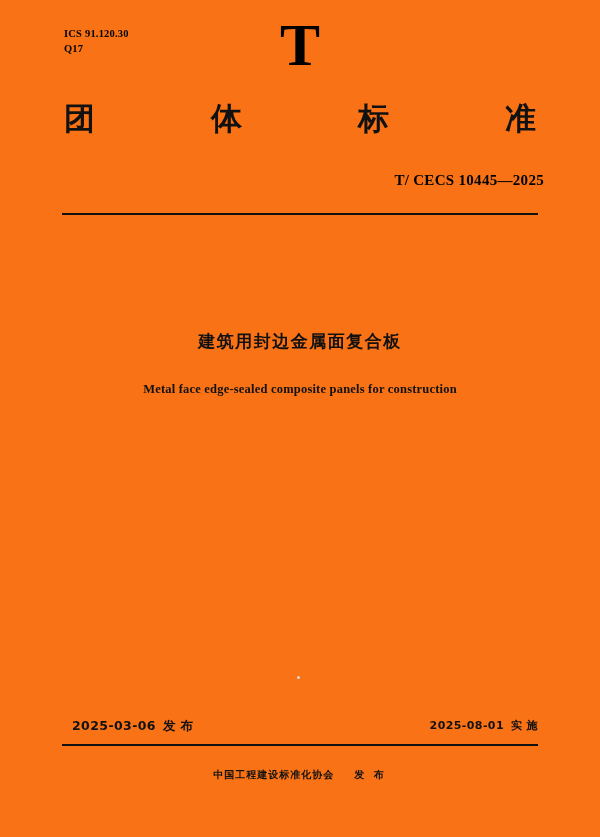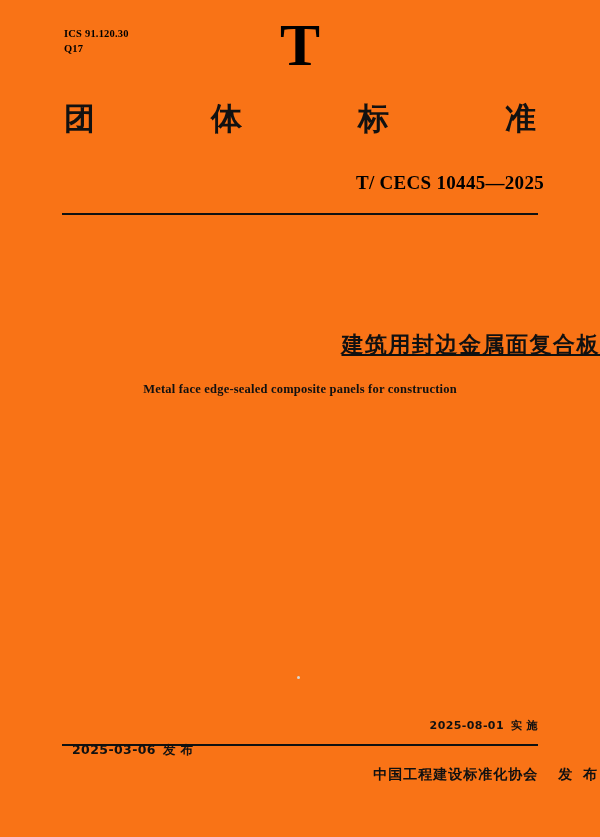--- a/index.html
+++ b/index.html
@@ -61,21 +61,21 @@
     color: #111;
   }
   .tuanti span { display: inline-block; }
 
   
   .std-no {
     position: absolute;
     right: 56px;
     top: 172px;
     font-family: "Liberation Serif", serif;
-    font-size: 19px;
+    font-size: 15px;
     font-weight: bold;
     letter-spacing: 0.3px;
   }
 
   
   .rule-top {
     position: absolute;
     left: 62px;
     width: 476px;
     top: 213px;
@@ -87,27 +87,26 @@
     width: 476px;
     top: 744px;
     border-top: 2.5px solid #111;
   }
 
   
   .title-cn {
     position: absolute;
     left: 0; right: 0;
     top: 330px;
-    text-align: right;
-    font-family: "DejaVu Sans", sans-serif;
-    font-weight: bold;
-    font-size: 22px;
+    text-align: center;
+    font-family: "DejaVu Sans", sans-serif;
+    font-weight: bold;
+    font-size: 17px;
     letter-spacing: 1.5px;
     color: #111;
-    text-decoration: underline;
   }
   .title-en {
     position: absolute;
     left: 0; right: 0;
     top: 382px;
     text-align: center;
     font-family: "Liberation Serif", serif;
     font-weight: bold;
     font-size: 12.5px;
     letter-spacing: 0.2px;
@@ -122,21 +121,21 @@
     width: 3px;
     height: 3px;
     border-radius: 50%;
     background: #d8d8d4;
   }
 
   
   .date-left {
     position: absolute;
     left: 72px;
-    top: 742px;
+    top: 718px;
     font-family: "DejaVu Sans", sans-serif;
     font-weight: bold;
     font-size: 12.5px;
     letter-spacing: 0.4px;
     color: #111;
   }
   .date-right {
     position: absolute;
     right: 62px;
     top: 718px;
@@ -146,24 +145,24 @@
     letter-spacing: 0.4px;
     color: #111;
   }
   .date-left .sp, .date-right .sp { display: inline-block; width: 7px; }
 
   
   .publisher {
     position: absolute;
     left: 0; right: 0;
     top: 762px;
-    text-align: right;
-    font-family: "DejaVu Sans", sans-serif;
-    font-weight: bold;
-    font-size: 14px;
+    text-align: center;
+    font-family: "DejaVu Sans", sans-serif;
+    font-weight: bold;
+    font-size: 10px;
     line-height: 25px;
     letter-spacing: 1px;
     color: #111;
   }
   .publisher .role {
     display: inline-block;
     margin-left: 20px;
     letter-spacing: 3px;
   }
 </style>

